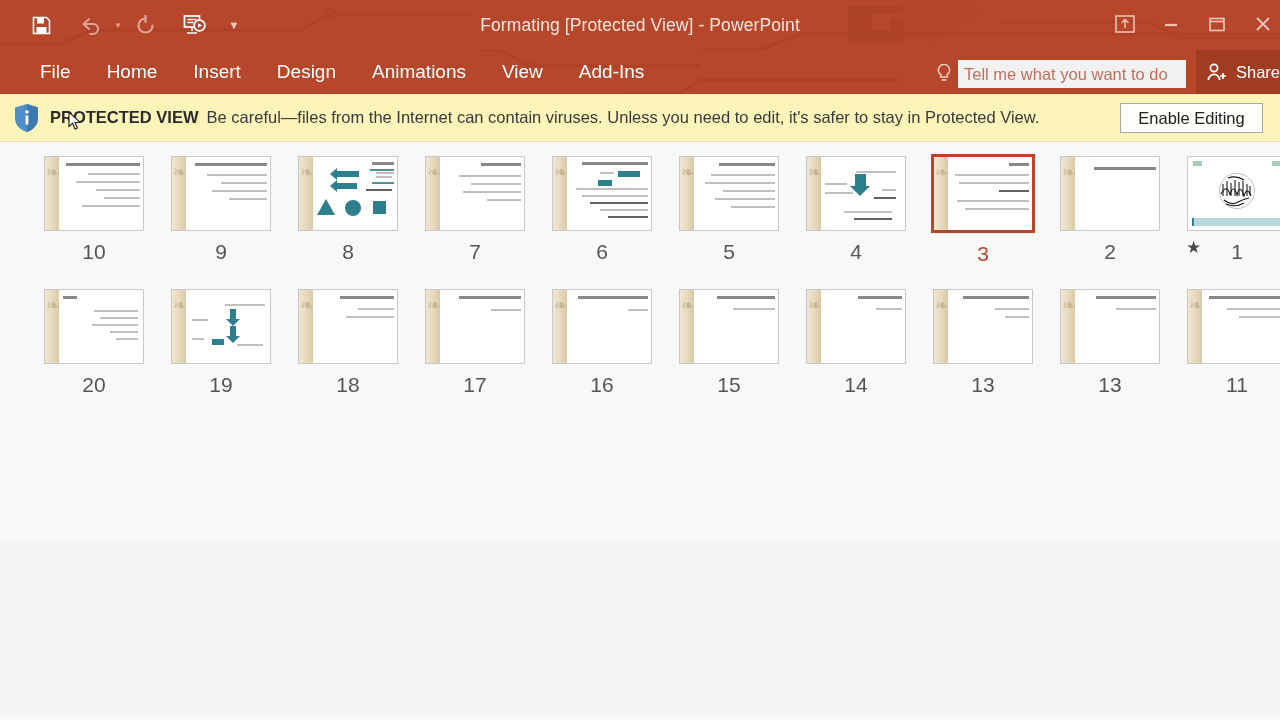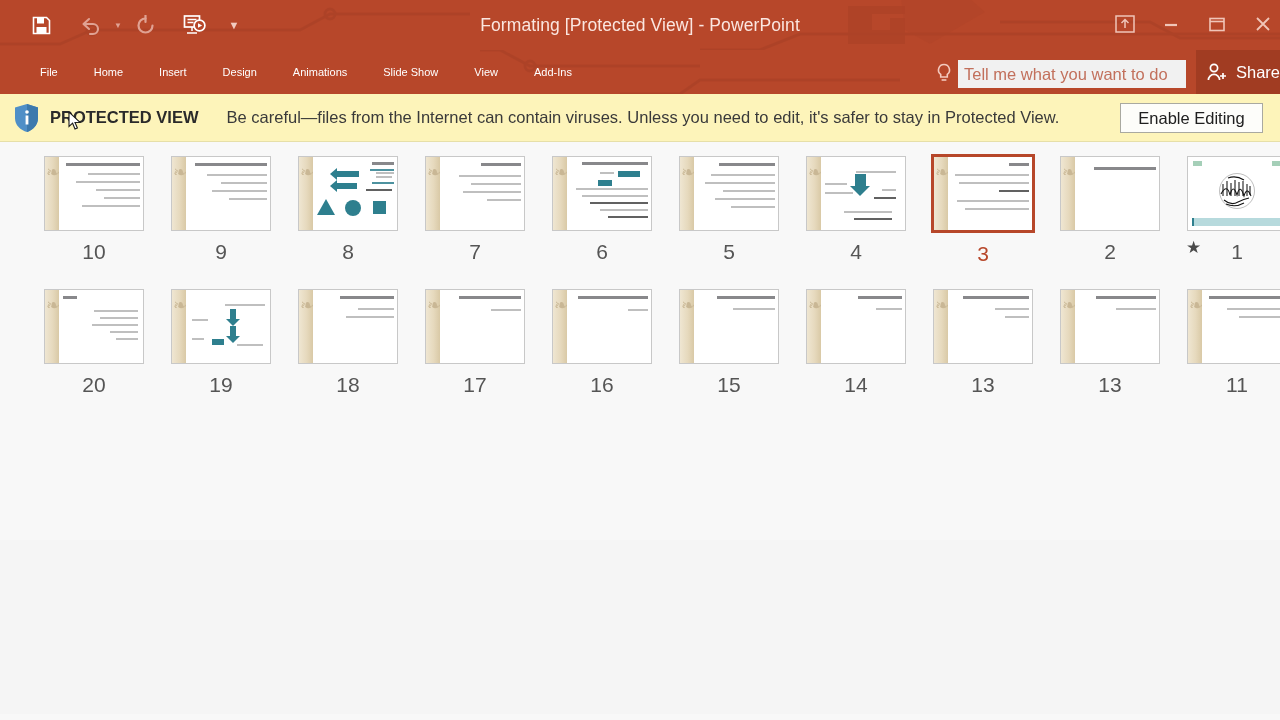--- a/index.html
+++ b/index.html
@@ -78,21 +78,21 @@
   .ribbon-art { position: absolute; inset: 0; opacity: .5; pointer-events: none; }
   .tabs {
     display: flex;
     align-items: center;
     height: 44px;
     z-index: 3;
     padding-left: 22px;
   }
   .tab {
     color: #ffffff;
-    font-size: 11px;
+    font-size: 19px;
     padding: 0 18px;
     height: 44px;
     line-height: 44px;
     white-space: nowrap;
   }
   .tellme-wrap {
     position: absolute;
     left: 930px; top: 2px;
     height: 44px;
     display: flex; align-items: center;
@@ -132,21 +132,21 @@
     border-bottom: 1px solid #e6dfa8;
     display: flex;
     align-items: center;
     padding-left: 14px;
   }
   .pv-shield { width: 26px; height: 30px; flex: none; margin-right: 10px; }
   .pv-strong {
     font-size: 16.5px; font-weight: bold; color: #2a2a2a;
     margin-right: 8px; white-space: nowrap;
   }
-  .pv-msg { font-size: 16.5px; color: #3a3a3a; white-space: nowrap; margin-left: 20px; }
+  .pv-msg { font-size: 16.5px; color: #3a3a3a; white-space: nowrap; }
   .pv-enable {
     position: absolute;
     right: 17px; top: 9px;
     height: 30px;
     min-width: 143px;
     background: #fdfdfa;
     border: 1px solid #a9a9a0;
     display: flex; align-items: center; justify-content: center;
     font-size: 16.5px;
     color: #202020;
@@ -397,21 +397,20 @@
       <path d="M620 44 L680 44 L700 30 L900 30"></path>
     </g>
   </svg>
 
   <div class="tabs">
     <div class="tab">File</div>
     <div class="tab">Home</div>
     <div class="tab">Insert</div>
     <div class="tab">Design</div>
     <div class="tab">Animations</div>
-    <div class="tab">Slide Show</div>
     <div class="tab">View</div>
     <div class="tab">Add-Ins</div>
   </div>
 
   <div class="tellme-wrap">
     <div class="bulb">
       <svg width="16" height="22" viewBox="0 0 16 22">
           <path d="M8 1.5 a5.5 5.5 0 0 1 3.3 9.9 v2.6 h-6.6 v-2.6 A5.5 5.5 0 0 1 8 1.5Z" fill="none" stroke="currentColor" stroke-width="1.6"></path>
           <path d="M5.6 17 h4.8" stroke="currentColor" stroke-width="1.6"></path>
         </svg>

